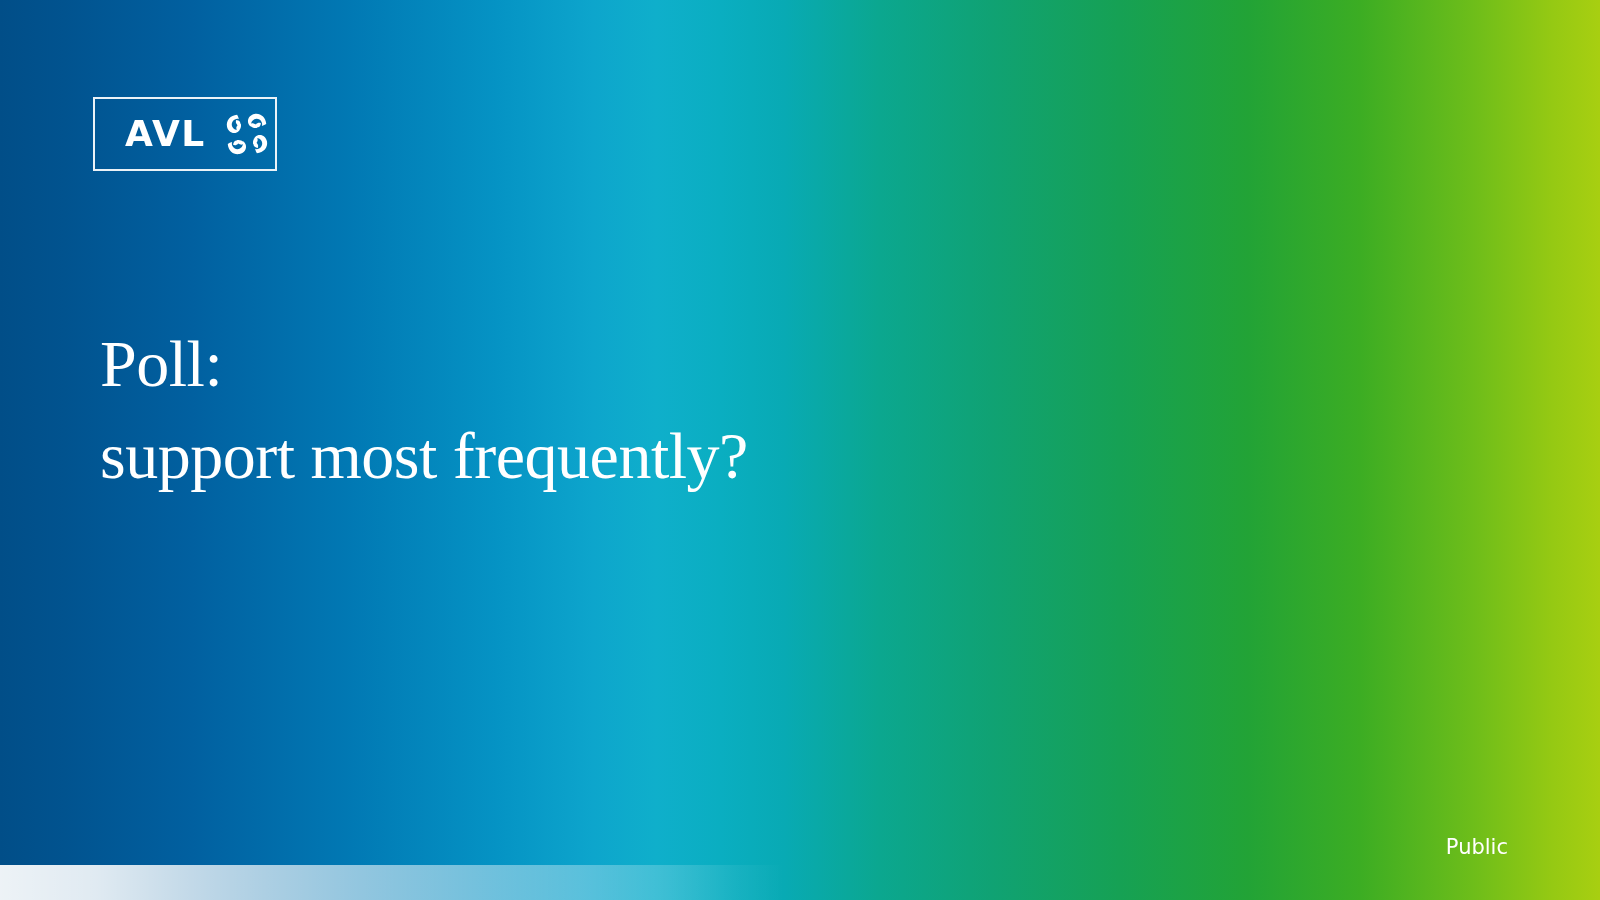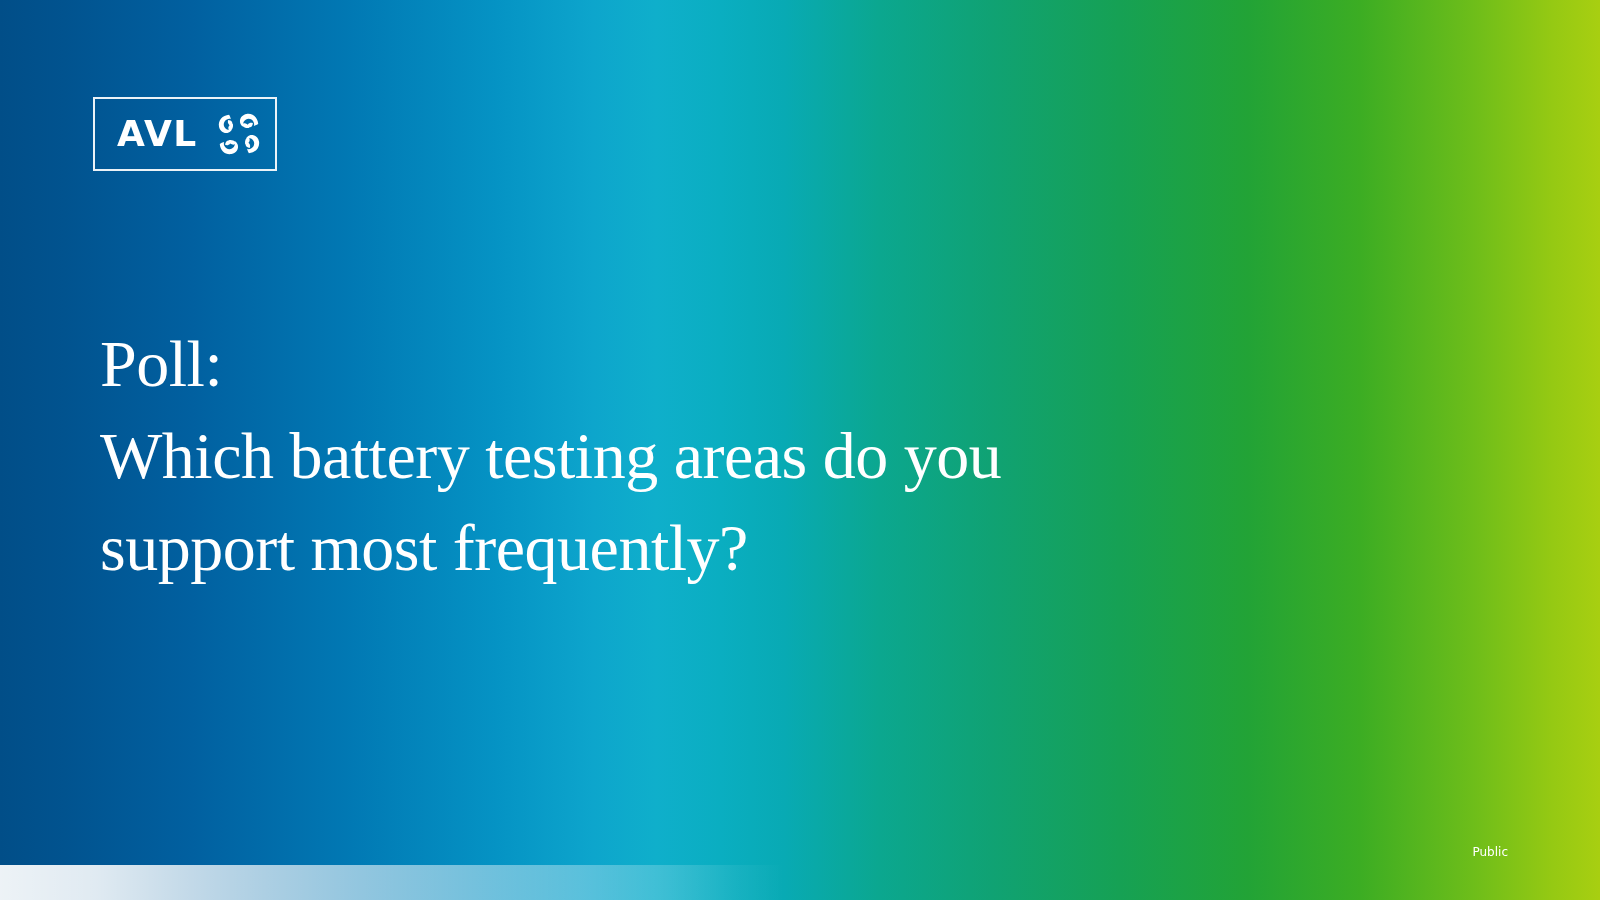--- a/index.html
+++ b/index.html
@@ -68,21 +68,21 @@
   .logo-box {
     position: absolute;
     left: 93px;
     top: 97px;
     width: 184px;
     height: 74px;
     border: 2px solid rgba(255,255,255,0.92);
     box-sizing: border-box;
     display: flex;
     align-items: center;
-    padding-left: 22px;
+    padding-left: 30px;
   }
   .logo-word {
     color: #ffffff;
     font-size: 36px;
     font-weight: 700;
     letter-spacing: 1.5px;
     line-height: 1;
     font-family: "DejaVu Sans", "Liberation Sans", sans-serif;
   }
   .logo-mark {
@@ -109,21 +109,21 @@
     font-family: Liberation Serif, serif;
     letter-spacing: -0.5px;
   }
 
   
   .footer-label {
     position: absolute;
     right: 92px;
     bottom: 42px;
     color: #ffffff;
-    font-size: 12px;
+    font-size: 21px;
     line-height: 1;
     font-family: "DejaVu Sans", "Liberation Sans", sans-serif;
   }
 </style>
 </head>
 <body>
 
 <div class="slide">
 
   <div class="logo-box">
@@ -154,21 +154,20 @@
             <path d="M37.5 39 C38.6 36.2 38.8 33.2 38 30.3 C33.6 30.6 30.2 33.6 29.6 37.6 C29.2 40.4 30.2 42.8 32 44.3 C34.2 43.3 36.2 41.4 37.5 39 Z"></path>
             <path d="M36.6 26.8 C34.8 24.7 32.2 23.4 29.3 23.3 C27.8 26.6 28.6 30.4 31.4 32.6 C33.2 34 35.3 34.4 37.2 33.9 C37.6 31.5 37.4 29 36.6 26.8 Z"></path>
           </g>
         </g>
       </svg>
     </span>
   </div>
 
   <div class="title-block">
     <div class="title-line">Poll:</div>
-    <div class="title-line">Which battery testing areas do you</div>
     <div class="title-line">support most frequently?</div>
   </div>
 
   <div class="footer-label">Public</div>
 
   <div class="bottom-band"></div>
 
 </div>
 
 </body></html>

